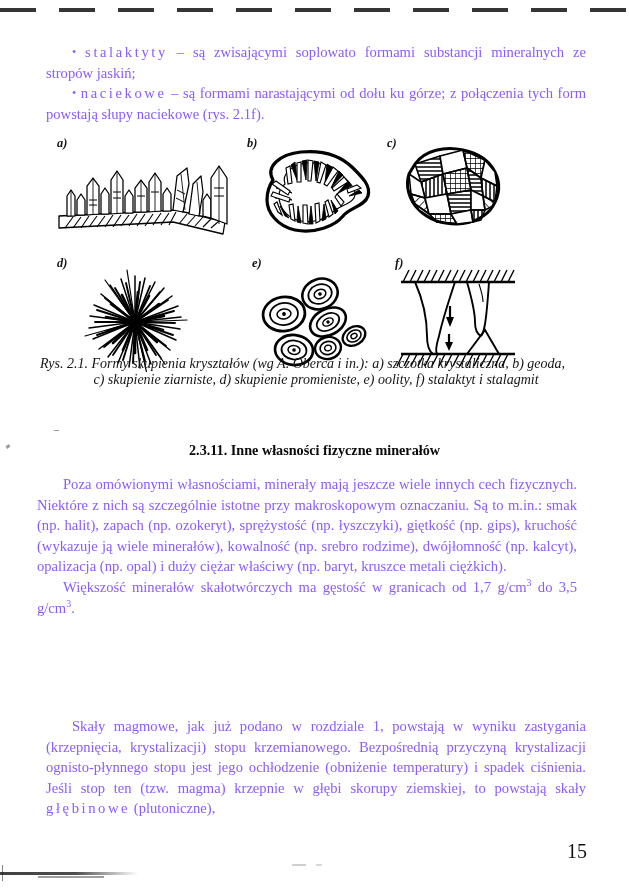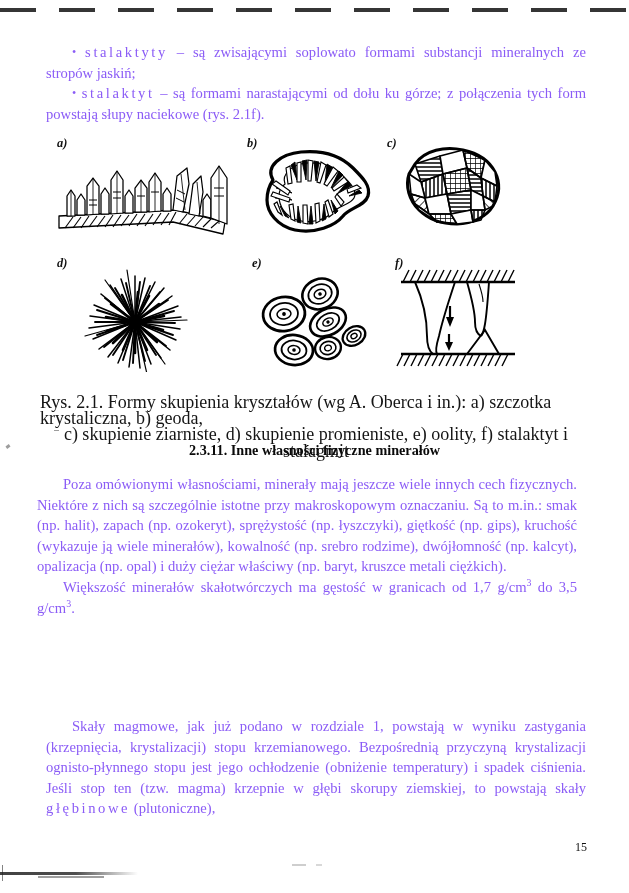--- a/index.html
+++ b/index.html
@@ -73,25 +73,26 @@
     color: #8b5cf6;
   }
 
   .block-bullets { left: 46px; top: 42px; width: 540px; }
   .bullet-line { text-indent: 26px; }
   .bullet-dot { font-size: 12px; vertical-align: 1px; }
   .sp-letters { letter-spacing: 2.6px; font-weight: 400; }
 
   .caption {
     position: absolute;
-    left: 40px; top: 394px; width: 552px;
-    font-size: 18px;
+    left: 40px; top: 356px; width: 552px;
+    font-size: 14px;
     line-height: 16.2px;
     text-align: center;
     color: #151515;
+    font-style: italic;
   }
   .caption .l1 { display: block; text-align: left; }
   .caption .l2 { display: block; }
 
   .section-head {
     position: absolute;
     left: 0; top: 442px; width: 629px;
     text-align: center;
     font-size: 14.2px;
     font-weight: bold;
@@ -112,21 +113,21 @@
   }
 
   .body-2 { left: 46px; top: 716px; width: 540px; }
   .body-2 .indent { text-indent: 26px; }
 
   sup { font-size: 68%; vertical-align: super; line-height: 0; }
 
   .page-num {
     position: absolute;
     right: 42px; top: 840px;
-    font-size: 12px;
+    font-size: 20px;
     color: #111;
   }
 
   
   .figure {
     position: absolute;
     left: 55px; top: 138px;
     width: 490px; height: 238px;
   }
   .panel { position: absolute; }
@@ -153,21 +154,21 @@
   <div class="scan-speck sp3"></div>
   <div class="scan-speck sp4"></div>
 
   <div class="txt block-bullets">
     <div class="bullet-line">
       <span class="bullet-dot">•</span>
       <span class="sp-letters">stalaktyty</span><span> – są zwisającymi soplowato formami substancji mineralnych ze stropów jaskiń;</span>
     </div>
     <div class="bullet-line">
       <span class="bullet-dot">•</span>
-      <span class="sp-letters">stalaktyt</span><span> – są formami narastającymi od dołu ku górze; z połączenia tych form powstają słupy naciekowe (rys. 2.1f).</span>
+      <span class="sp-letters">naciekowe</span><span> – są formami narastającymi od dołu ku górze; z połączenia tych form powstają słupy naciekowe (rys. 2.1f).</span>
     </div>
   </div>
 
   <div class="figure">
 
     <div class="panel" style="left:0px; top:0px;">
       <div class="panel-label" style="left:2px; top:-2px;">a)</div>
       <svg width="175" height="115" viewBox="0 0 175 115">
         <g fill="#fff" stroke="#000" stroke-width="1.3" stroke-linejoin="round">
 

